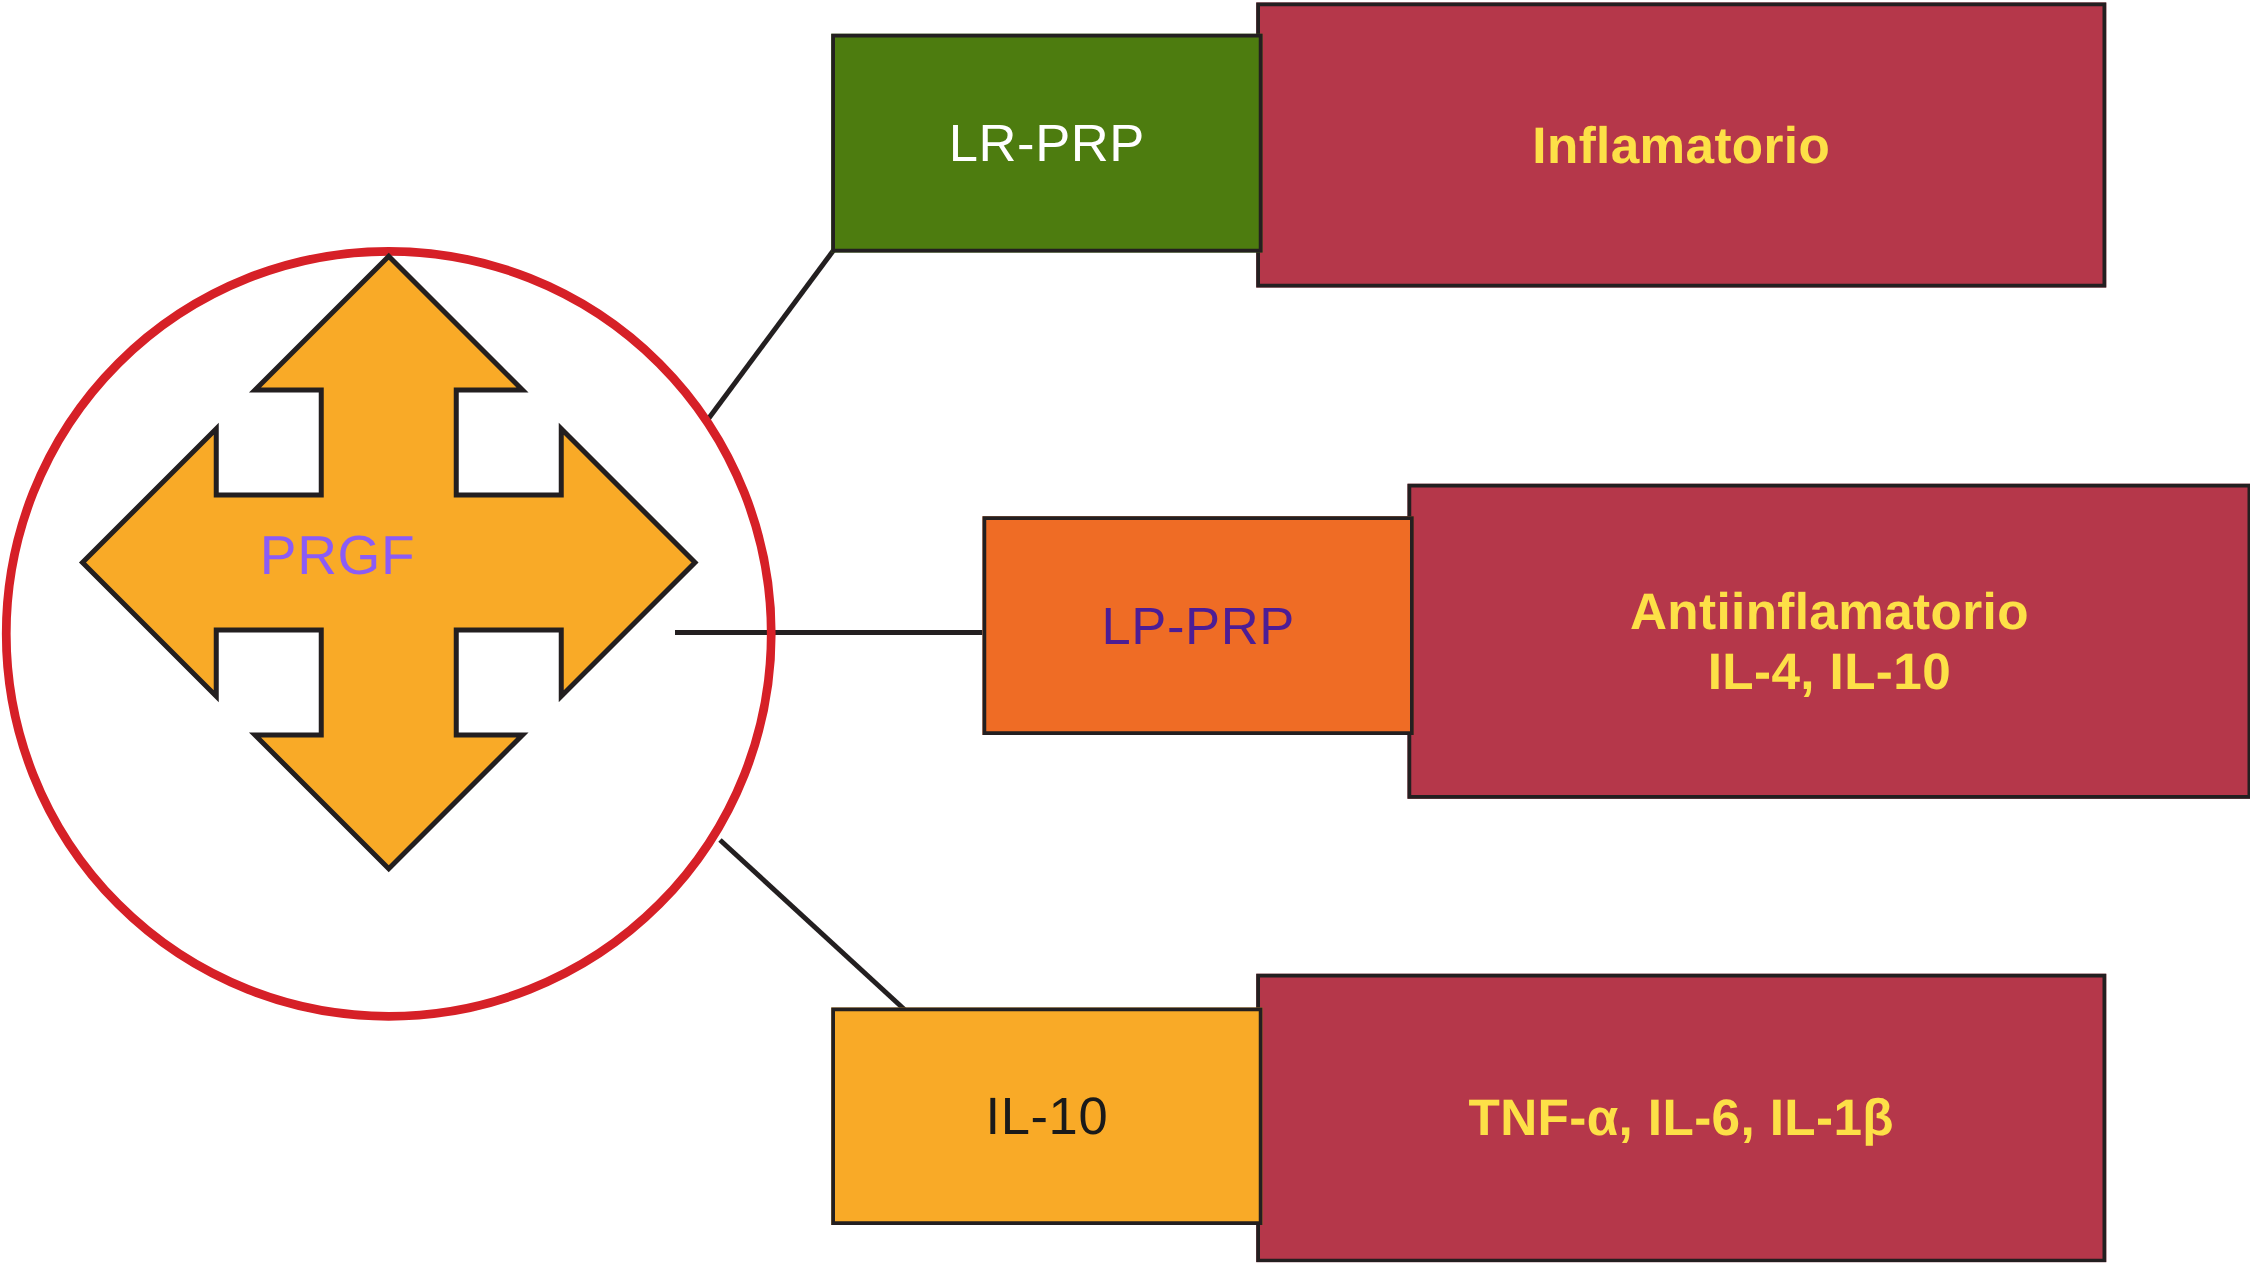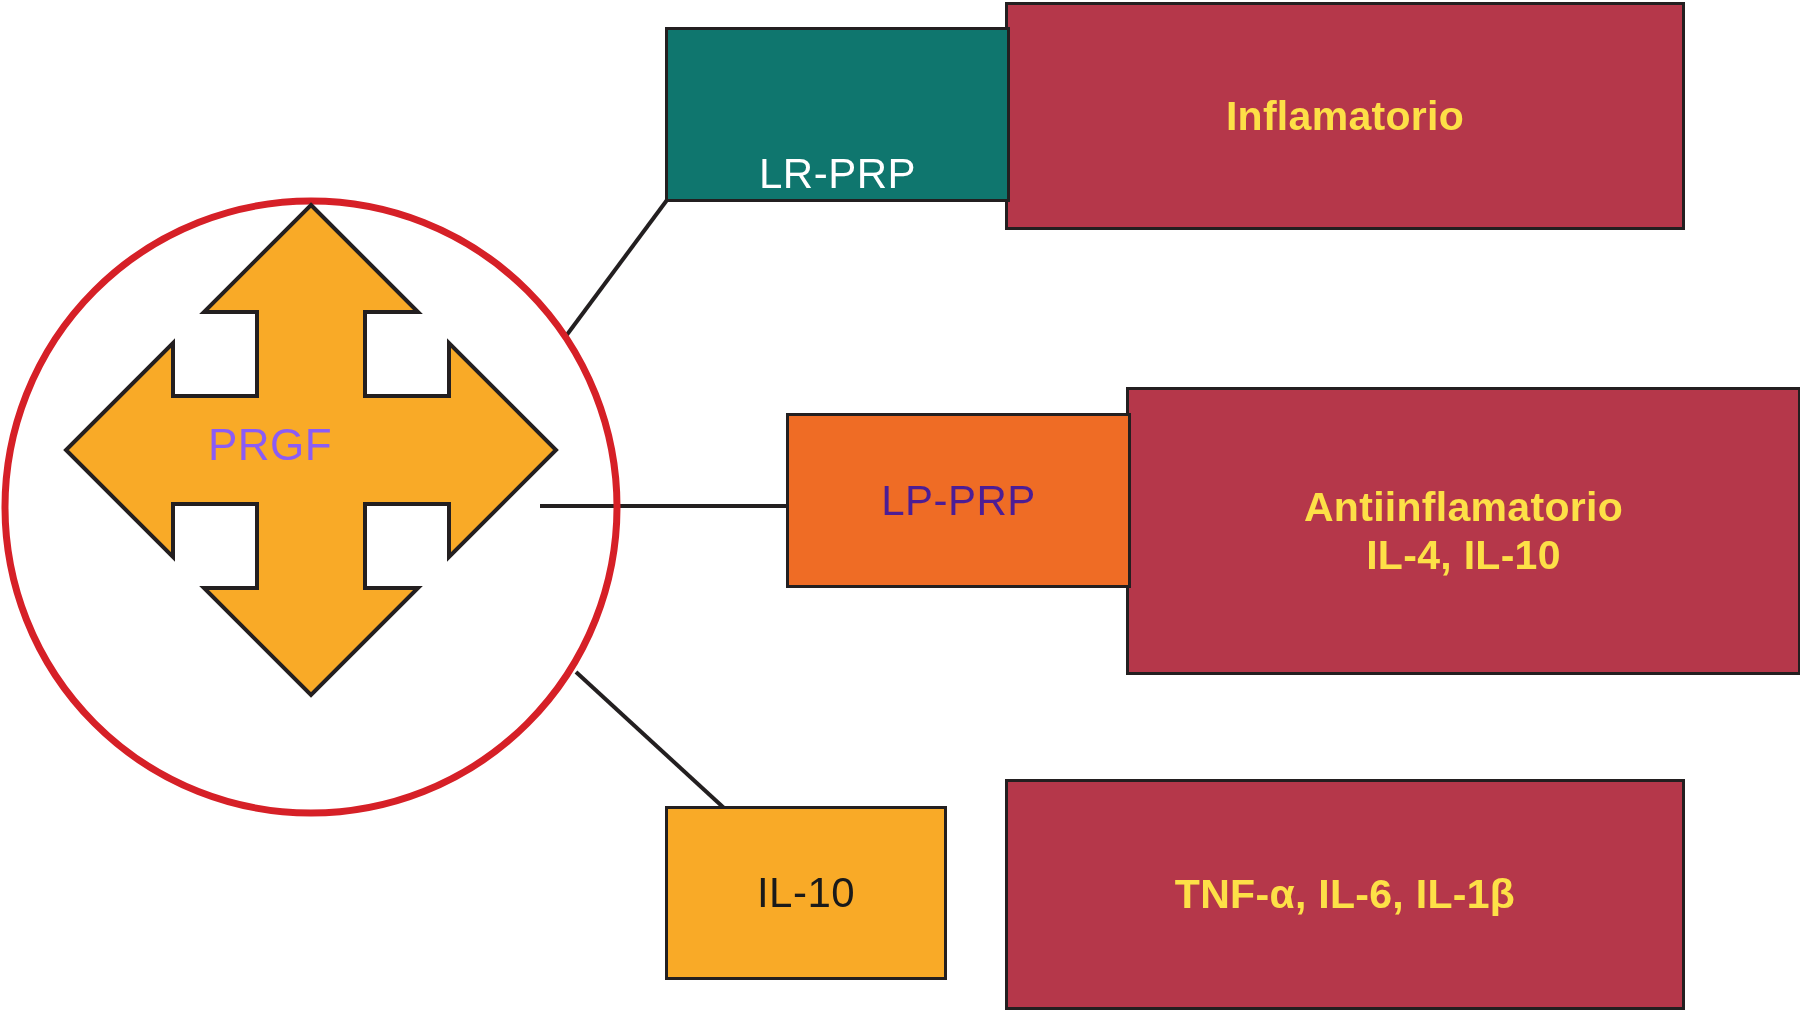--- a/index.html
+++ b/index.html
@@ -37,21 +37,21 @@
   .box-label {
     display: block;
     white-space: pre-line;
   }
   
   .stage {
     font-size: 42px;
     font-weight: 400;
     letter-spacing: 0.5px;
   }
-  .stage-blue  { background: #0f766e; color: #ffffff; align-items: flex-end; }
+  .stage-blue  { background: #4d7c0f; color: #ffffff; }
   .stage-orange{ background: #ef6c25; color: #4c1d95; }
   .stage-yellow{ background: #f9aa27; color: #1a1a1a; }
   
   .effect {
     background: #b5374a;
     color: #fde047;
     font-size: 41px;
     font-weight: bold;
     letter-spacing: 0.3px;
   }
@@ -85,27 +85,27 @@
 
   <div class="prgf-label">PRGF</div>
 
   <div class="box effect" style="left:1005px; top:2px; width:680px; height:228px;">
     <span class="box-label"><span>Inflamatorio</span><br></span>
   </div>
   <div class="box stage stage-blue" style="left:665px; top:27px; width:345px; height:175px;">
     <span class="box-label">LR-PRP</span>
   </div>
 
-  <div class="box effect" style="left:1126px; top:387px; width:675px; height:288px;">
+  <div class="box effect" style="left:1126px; top:387px; width:675px; height:252px;">
     <span class="box-label"><span>Antiinflamatorio</span><br><span>IL-4, IL-10</span></span>
   </div>
   <div class="box stage stage-orange" style="left:786px; top:413px; width:345px; height:175px;">
     <span class="box-label">LP-PRP</span>
   </div>
 
   <div class="box effect" style="left:1005px; top:779px; width:680px; height:231px;">
     <span class="box-label"><span>TNF-α, IL-6, IL-1β</span><br></span>
   </div>
-  <div class="box stage stage-yellow" style="left:665px; top:806px; width:282px; height:174px;">
+  <div class="box stage stage-yellow" style="left:665px; top:806px; width:345px; height:174px;">
     <span class="box-label">IL-10</span>
   </div>
 
 </div>
 
 </body></html>

